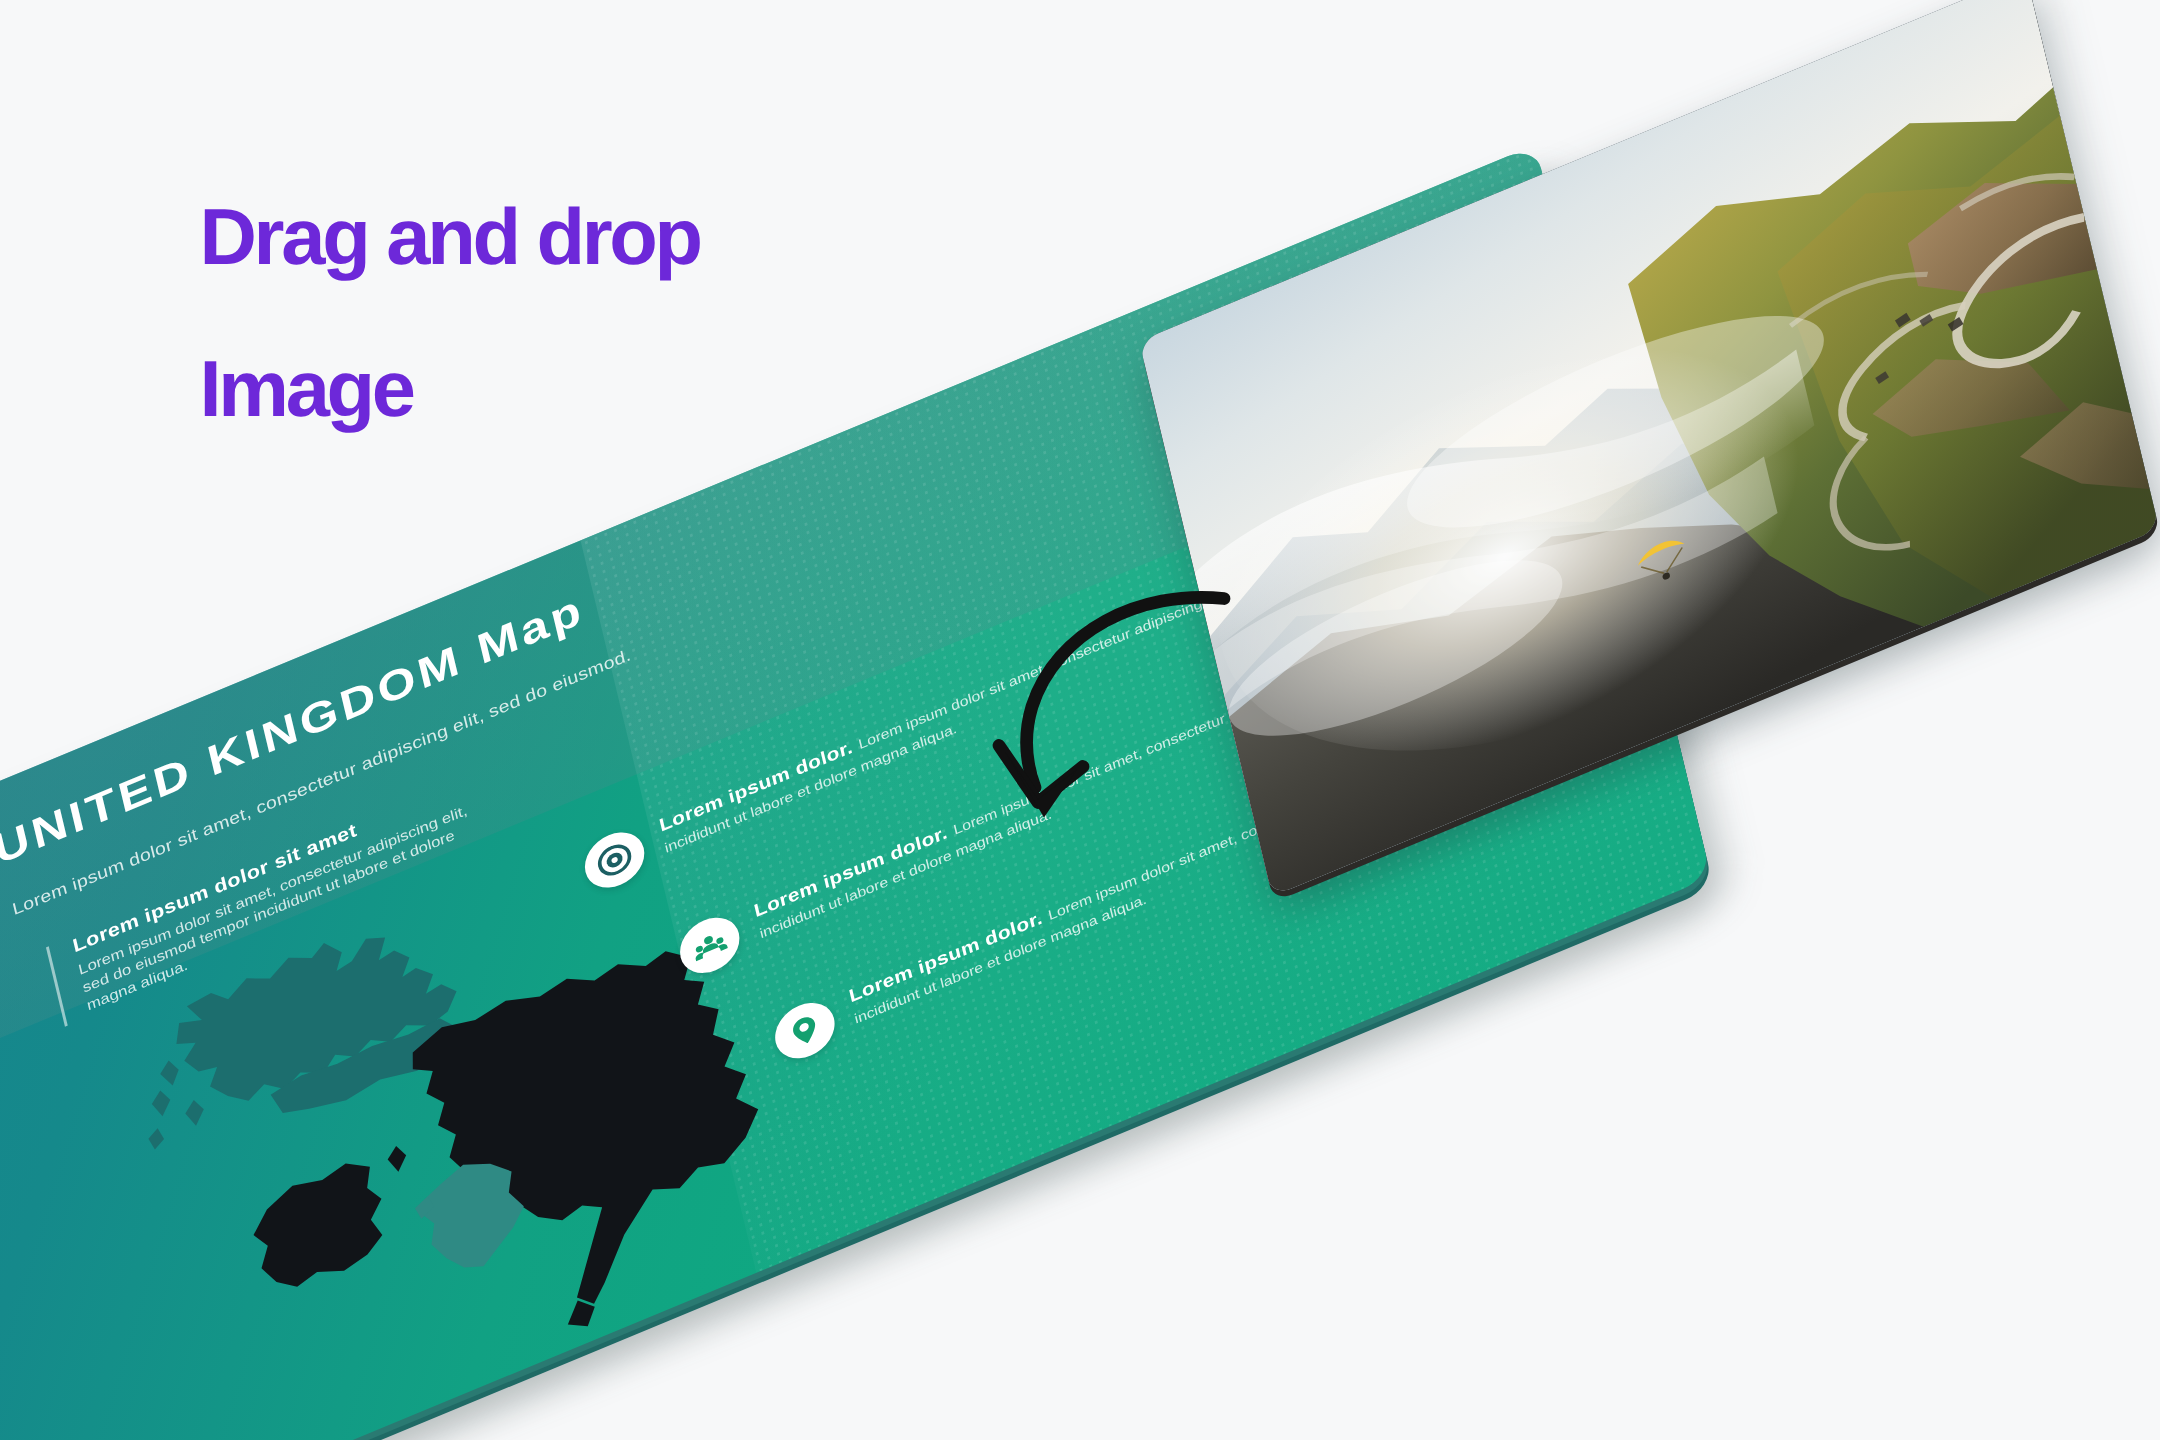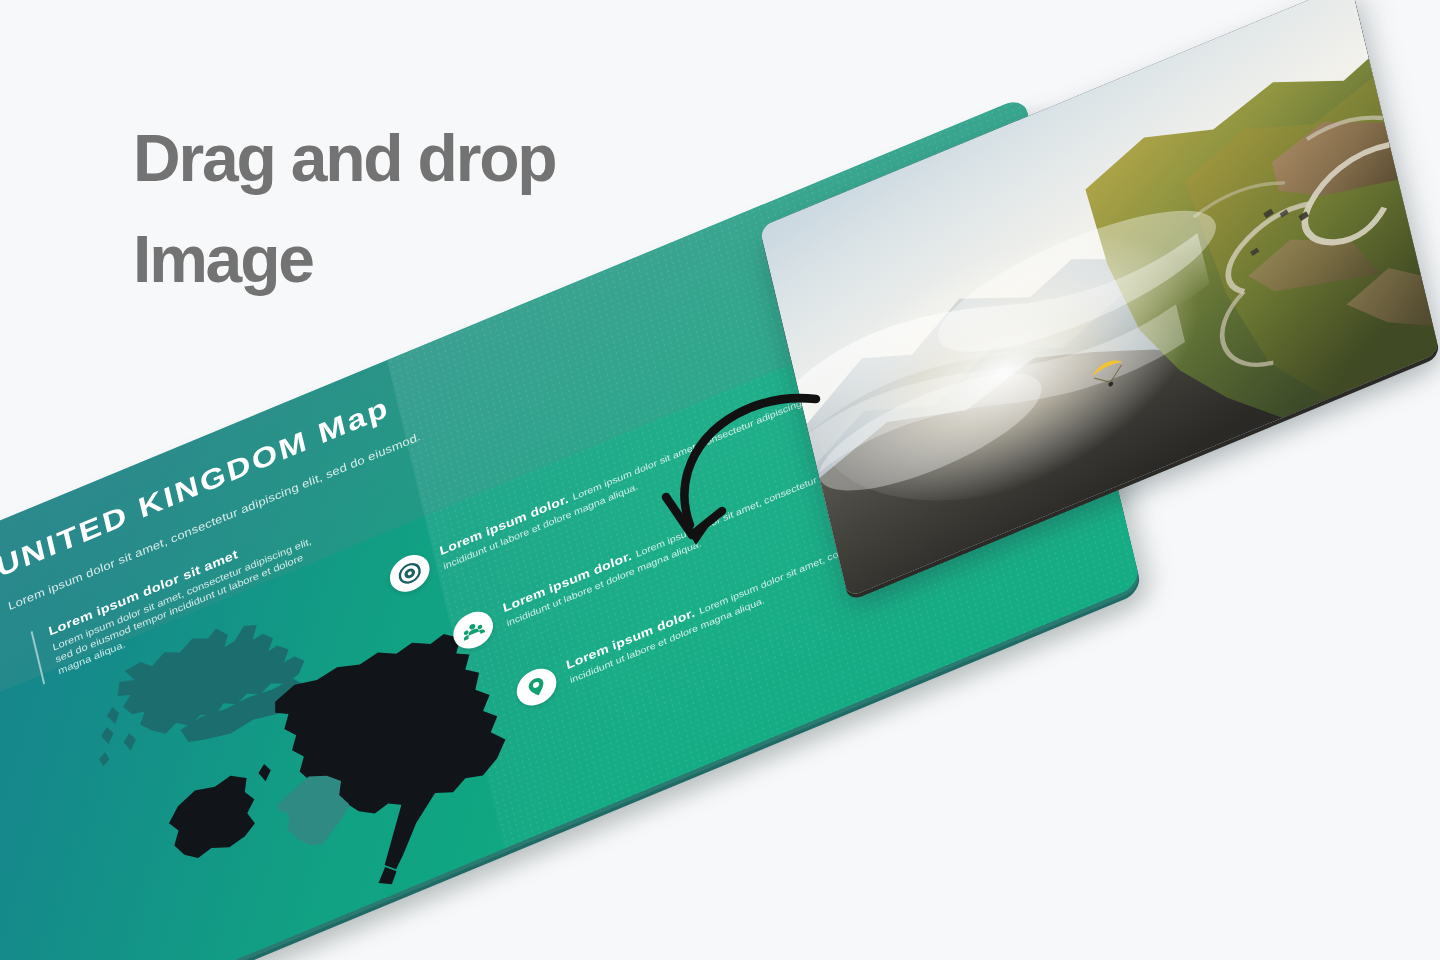--- a/index.html
+++ b/index.html
@@ -19,24 +19,24 @@
     overflow:hidden;
   }
 
   
   #headline {
     position:absolute;
     left:133px; top:108px;
     width:760px;
     font-family:"Liberation Sans", sans-serif;
     font-weight:bold;
-    font-size:66px;
+    font-size:53px;
     line-height:101px;
     letter-spacing:-2.2px;
-    color:#737373;
+    color:#6d28d9;
     white-space:pre-line;
   }
 
   
   #slide-wrap {
     position:absolute;
     left:-150px; top:330px;
     width:1220px; height:620px;
     transform:
       rotate(-22.5deg)

